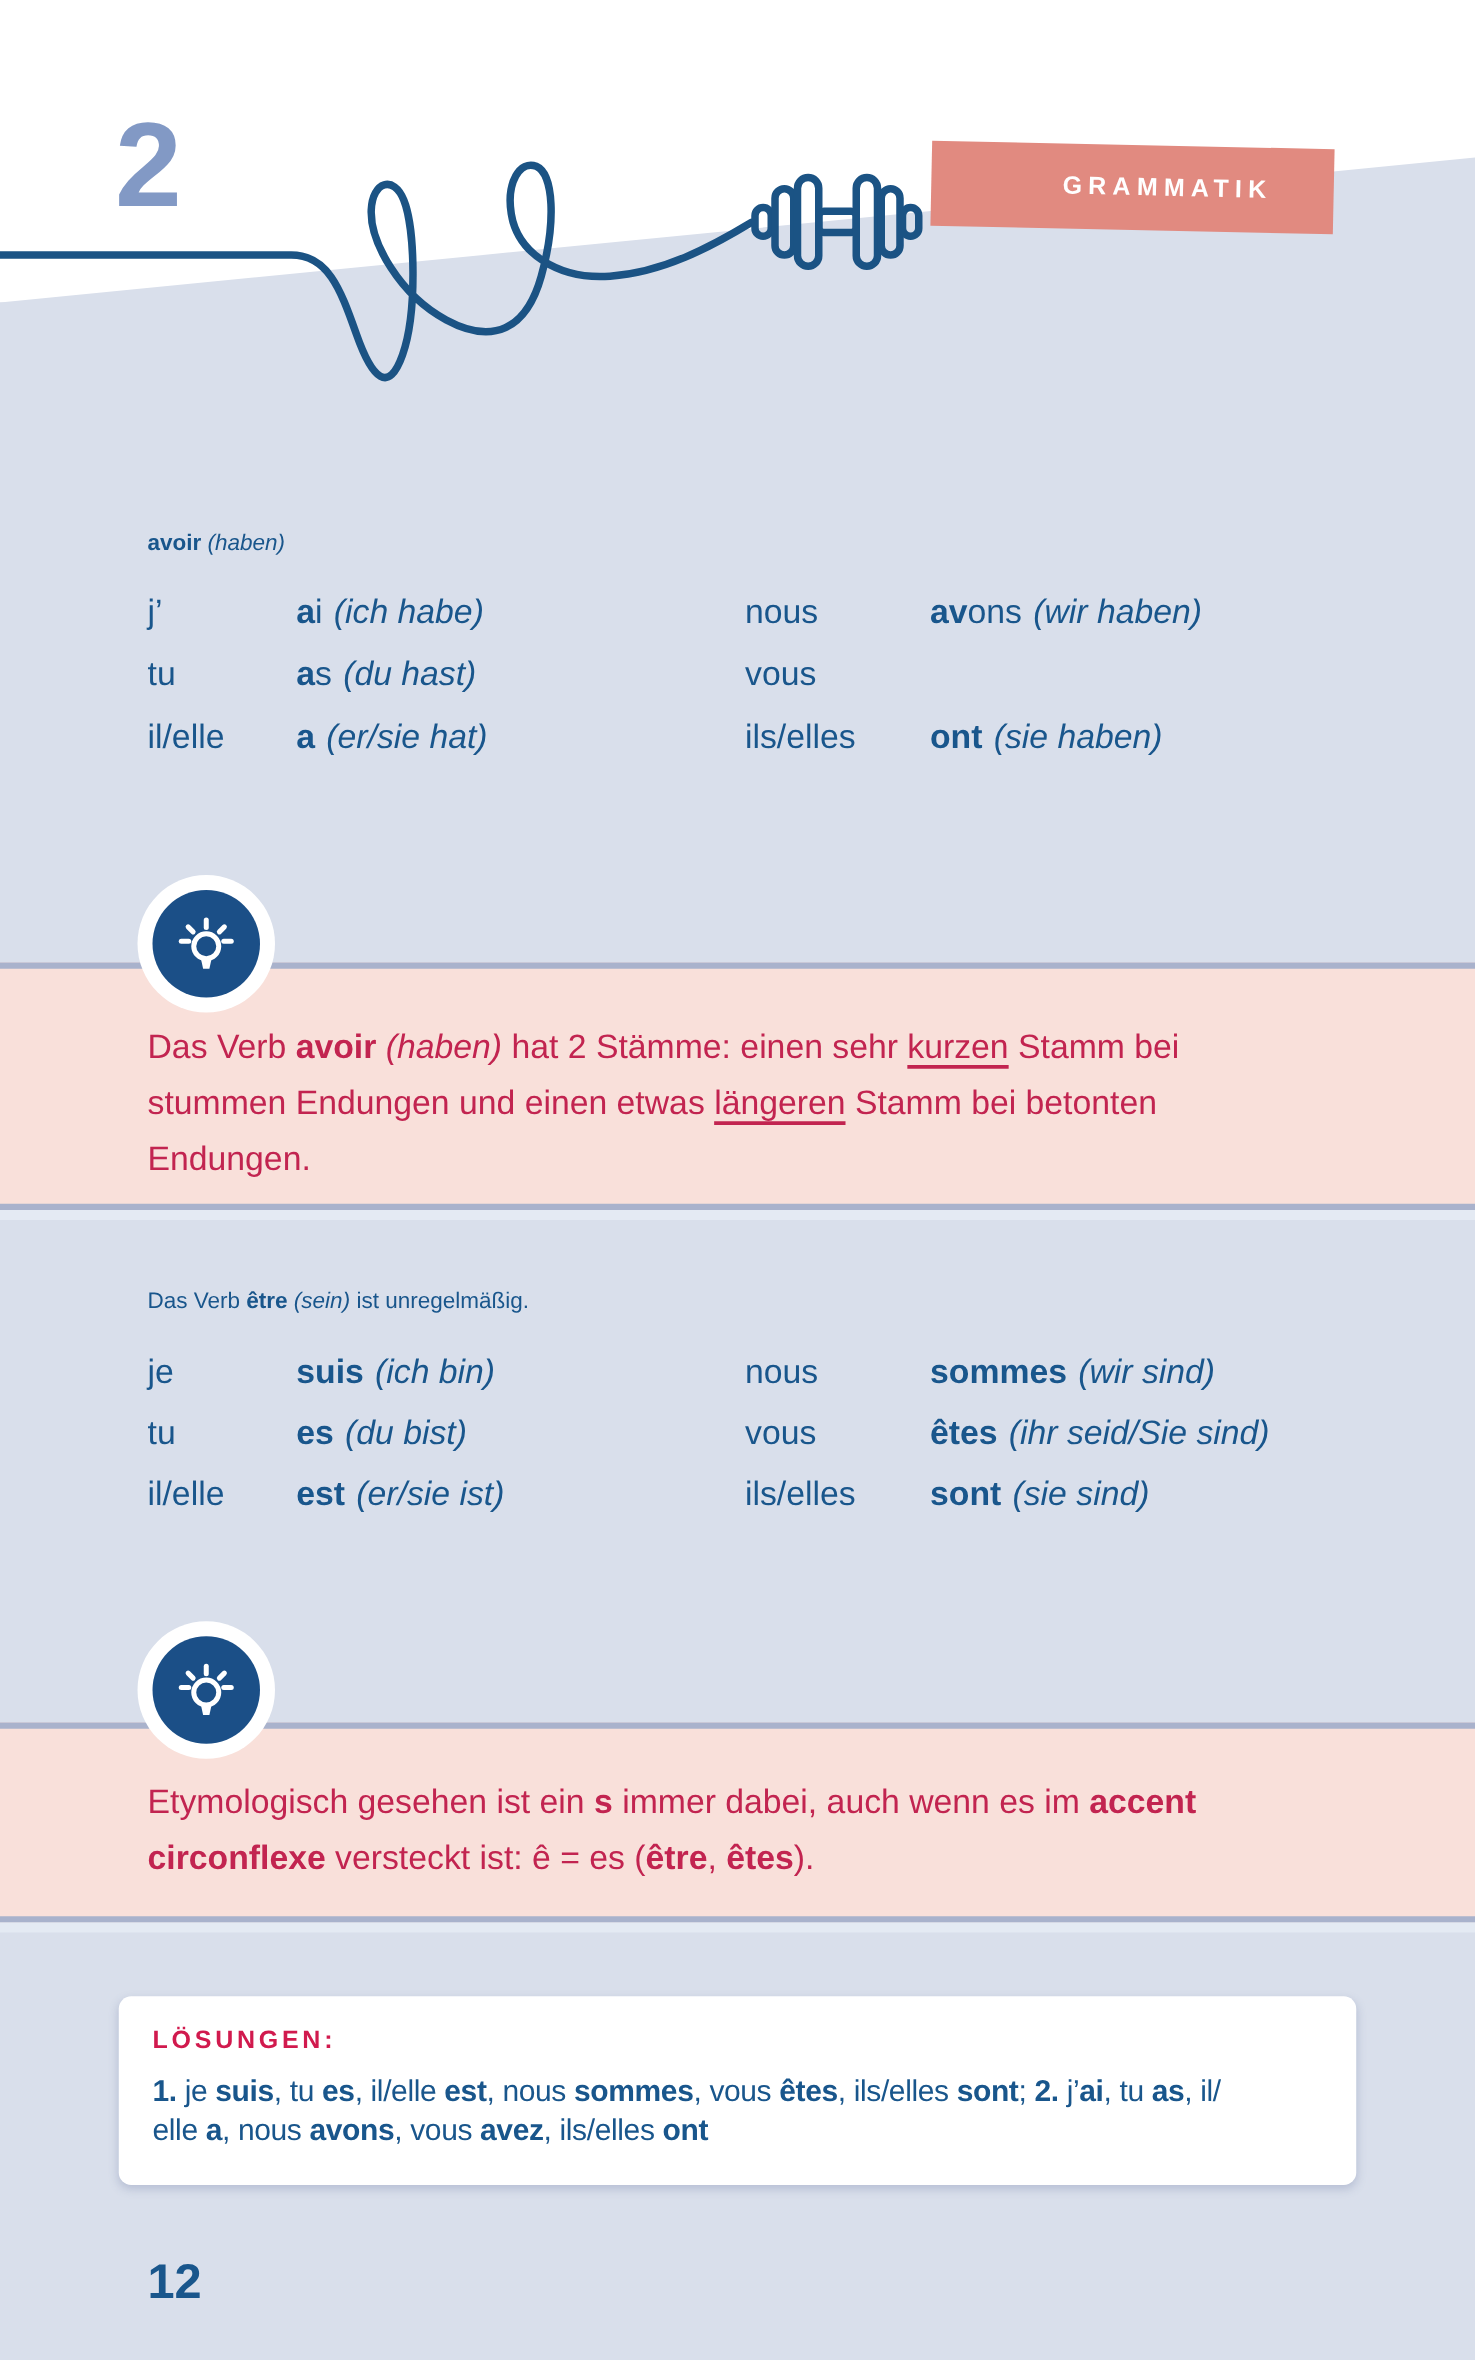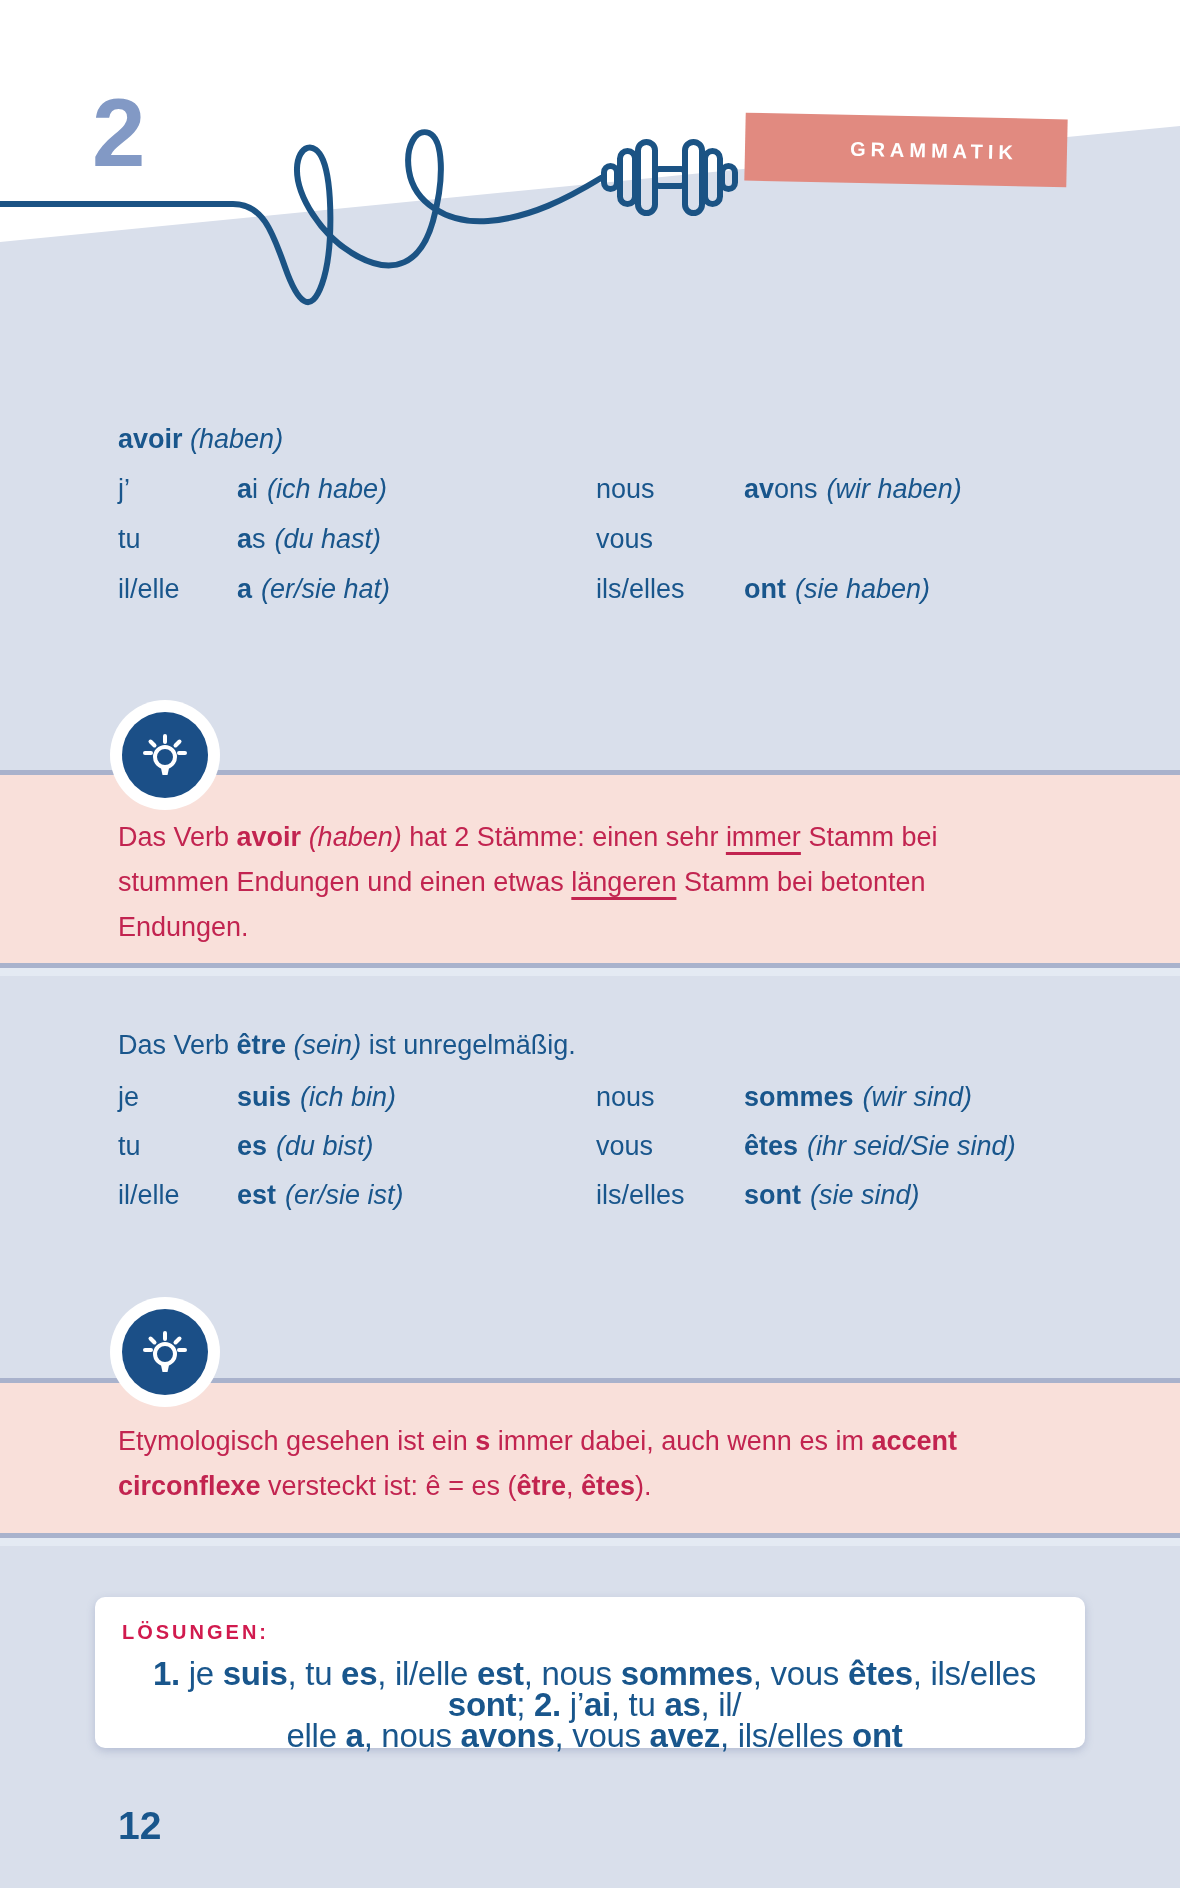--- a/index.html
+++ b/index.html
@@ -21,21 +21,21 @@
   }
   .badge{
     position:absolute;left:745px;top:116px;width:322px;height:68px;
     background:#e18a80;transform:rotate(1.2deg);
     display:flex;align-items:center;justify-content:center;
     padding-left:56px;box-sizing:border-box;
   }
   .badge span{color:#ffffff;font-weight:bold;font-size:20px;letter-spacing:5px;}
   
   .title{position:absolute;left:118px;top:308px;margin:0;font-size:38px;font-weight:bold;white-space:nowrap;}
-  .sect-head{position:absolute;left:118px;font-size:27px;white-space:nowrap;}
+  .sect-head{position:absolute;left:118px;font-size:18px;white-space:nowrap;}
   .conj-row{position:absolute;left:118px;width:982px;height:32px;font-size:27px;}
   .c{position:absolute;top:0;white-space:nowrap;}
   .c1{left:0;}.c2{left:119px;}.c3{left:478px;}.c4{left:626px;text-align:right;}
   .tr{margin-left:9px;}
   .b{font-weight:bold;}
   .i{font-style:italic;}
   .u{text-decoration:underline;text-decoration-thickness:2.5px;text-underline-offset:6px;}
   
   .band{
     position:absolute;left:0;width:1180px;background:#f9e0da;box-sizing:border-box;
@@ -60,21 +60,21 @@
     width:86px;height:86px;background:#1b4f87;border-radius:50%;
     display:flex;align-items:center;justify-content:center;
   }
   
   .solutions{
     position:absolute;left:95px;top:1597px;width:990px;height:151px;box-sizing:border-box;
     background:#ffffff;border-radius:10px;box-shadow:0 3px 8px rgba(90,105,150,.28);
     padding:24px 18px 0 27px;
   }
   .sol-head{color:#d11a4e;font-size:20px;font-weight:bold;letter-spacing:3px;}
-  .sol-body{margin-top:14px;font-size:33px;line-height:31px;color:#19568c;letter-spacing:-0.3px;text-align:center;}
+  .sol-body{margin-top:14px;font-size:24px;line-height:31px;color:#19568c;letter-spacing:-0.3px;}
   .pagenum{position:absolute;left:118px;top:1804px;font-size:39px;font-weight:600;}
 </style>
 </head>
 <body>
 
 <div class="page">
 
   <div class="header-white"></div>
 
   <svg class="decor-svg" width="1180" height="320" viewBox="0 0 1180 320">
@@ -115,21 +115,21 @@
     <span class="c c3">vous</span>
   </div>
   <div class="conj-row" style="top:574px">
     <span class="c c1">il/elle</span>
     <span class="c c2"><b>a</b><span></span><span class="i tr">(er/sie hat)</span></span>
     <span class="c c3">ils/elles</span>
     <span class="c c4"><b>ont</b><span></span><span class="i tr">(sie haben)</span></span>
   </div>
 
   <div class="band band1">
-    <div class="txt"><span>Das Verb </span><span class="b">avoir</span><span> </span><span class="i">(haben)</span><span> hat 2 Stämme: einen sehr </span><span class="u">immer</span><span> Stamm bei</span><br><span>stummen Endungen und einen etwas </span><span class="u">längeren</span><span> Stamm bei betonten</span><br><span>Endungen.</span></div>
+    <div class="txt"><span>Das Verb </span><span class="b">avoir</span><span> </span><span class="i">(haben)</span><span> hat 2 Stämme: einen sehr </span><span class="u">kurzen</span><span> Stamm bei</span><br><span>stummen Endungen und einen etwas </span><span class="u">längeren</span><span> Stamm bei betonten</span><br><span>Endungen.</span></div>
   </div>
   <div class="strip strip1"></div>
 
   <div class="bulb bulb1">
     <div class="disc">
       <svg width="50" height="50" viewBox="0 0 50 50">
         <g stroke="#ffffff" stroke-width="4" stroke-linecap="round" fill="none">
           <path d="M25,6 V12"></path>
           <path d="M10.5,11.5 L14.5,15.5"></path>
           <path d="M39.5,11.5 L35.5,15.5"></path>

